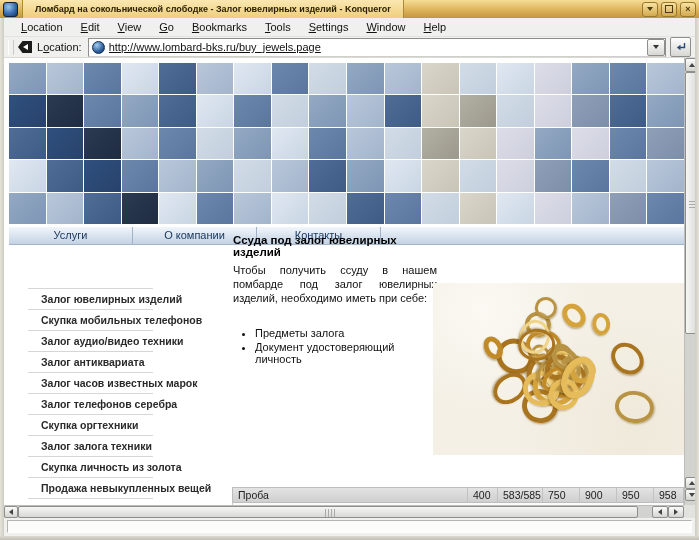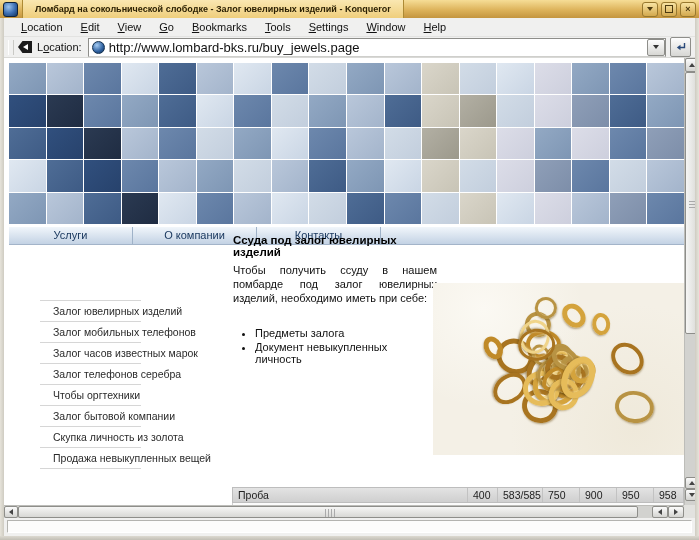--- a/index.html
+++ b/index.html
@@ -38,21 +38,21 @@
   .tb-handle{width:4px;height:15px;margin-right:4px;border-left:1px solid #fff;border-right:1px solid #c9c9c5;}
   .clear-icon{width:14px;height:12px;background:#1c1c1c;clip-path:polygon(32% 0,100% 0,100% 100%,32% 100%,0 50%);
     display:flex;align-items:center;justify-content:center;margin-right:5px;}
   .clear-icon i{display:block;width:0;height:0;border-top:3px solid transparent;border-bottom:3px solid transparent;border-right:5px solid #fff;}
   .loc-label{font-size:11px;color:#111;margin-right:6px;white-space:nowrap;}
   .loc-label u{text-decoration:underline;}
   .loc-combo{flex:1;height:17px;background:#fff;border:1px solid #8e8e8a;border-bottom-color:#cfcfcc;
     display:flex;align-items:center;padding-left:3px;}
   .favicon{width:11px;height:11px;border-radius:50%;background:radial-gradient(circle at 35% 30%,#a6cdf4,#2d5f9e 60%,#123055);
     border:1px solid #12304f;margin-right:4px;flex:none;}
-  .loc-url{flex:1;font-size:13px;color:#111;white-space:nowrap;overflow:hidden;}
+  .loc-url{flex:1;font-size:11px;color:#111;white-space:nowrap;overflow:hidden;text-decoration:underline;}
   .combo-arrow{width:16px;height:15px;margin:0;border:1px solid #8e8e8a;border-radius:2px;
     background:linear-gradient(#fdfdfd,#d7d7d4);display:flex;align-items:center;justify-content:center;flex:none;}
   .combo-arrow i{width:0;height:0;border-left:3px solid transparent;border-right:3px solid transparent;border-top:4px solid #333;}
   .go-btn{width:19px;height:18px;margin-left:4px;border:1px solid #8e8e8a;border-radius:2px;
     background:linear-gradient(#fdfdfd,#d7d7d4);display:flex;align-items:center;justify-content:center;flex:none;}
 
   
   .viewport{position:absolute;top:58px;left:4px;width:680px;height:447px;background:#fff;overflow:hidden;}
 
   
@@ -61,21 +61,21 @@
   .tile{width:100%;height:100%;}
 
   
   .mainnav{position:absolute;left:5px;top:169px;width:675px;height:17px;
     background:linear-gradient(#f1f6fb,#c3d2e4);border-bottom:1px solid #a3b4c9;display:flex;}
   .mainnav .nav-item{width:123px;line-height:17px;text-align:center;font-size:11px;font-weight:normal;
     color:#1c3a60;border-right:1px solid #9fb2c8;cursor:pointer;}
 
   
   .sidebar{position:absolute;left:20px;top:226px;width:133px;}
-  .sidebar ul{list-style:none;margin:16px;padding:0;border-top:1px solid #d6d6d6;}
+  .sidebar ul{list-style:none;margin:4px;padding:0;border-top:1px solid #d6d6d6;font-weight:bold;}
   .sidebar li{border-bottom:1px solid #d6d6d6;padding:4px 0 4px 13px;font-size:10.5px;color:#2a2a2a;cursor:pointer;white-space:nowrap;}
 
   
   .article{position:absolute;left:229px;top:176px;width:204px;}
   .article h3{margin:0 0 5px 0;font-size:11.5px;color:#000;}
   .article p{margin:0;font-size:11px;line-height:14px;color:#111;text-align:justify;}
   .article ul{margin:22px 0 0 0;padding-left:22px;}
   .article li{font-size:11px;color:#111;margin-bottom:2px;}
 
   
@@ -274,36 +274,38 @@
 
     <div class="mainnav" id="mainnav">
         <div class="nav-item">Услуги</div>
         <div class="nav-item">О компании</div>
         <div class="nav-item">Контакты</div>
       </div>
 
     <div class="sidebar">
       <ul id="sidebar-list">
           <li>Залог ювелирных изделий</li>
-          <li>Залог мобильных телефонов</li>
+          <li>Скупка мобильных телефонов</li>
+          <li>Залог аудио/видео техники</li>
+          <li>Залог антиквариата</li>
           <li>Залог часов известных марок</li>
           <li>Залог телефонов серебра</li>
-          <li>Чтобы оргтехники</li>
-          <li>Залог бытовой компании</li>
+          <li>Скупка оргтехники</li>
+          <li>Залог залога техники</li>
           <li>Скупка личность из золота</li>
           <li>Продажа невыкупленных вещей</li>
         </ul>
     </div>
 
     <div class="article">
       <h3>Ссуда под залог ювелирных изделий</h3>
       <p>Чтобы получить ссуду в нашем помбарде под залог ювелирных изделий, необходимо иметь при себе:</p>
       <ul id="article-bullets">
           <li>Предметы залога</li>
-          <li>Документ невыкупленных личность</li>
+          <li>Документ удостоверяющий личность</li>
         </ul>
     </div>
 
     <div class="photo" id="photo">
         <div class="ring" style="left: 62.7189px; top: 55.9467px; width: 28.3717px; height: 25.2193px; border: 5.8px solid rgb(168, 116, 32); transform: rotate(27.3282deg); box-shadow: rgba(110, 80, 20, 0.45) 1px 1px 2px, rgba(255, 240, 200, 0.8) 0px 0px 2px inset;"></div>
         <div class="ring" style="left: 115.891px; top: 72.0322px; width: 34.9347px; height: 30.3821px; border: 5.7px solid rgb(230, 188, 90); transform: rotate(46.1393deg); box-shadow: rgba(110, 80, 20, 0.45) 1px 1px 2px, rgba(255, 240, 200, 0.8) 0px 0px 2px inset;"></div>
         <div class="ring" style="left: 182.136px; top: 107.744px; width: 31.4746px; height: 23.7018px; border: 4.1px solid rgb(184, 147, 67); transform: rotate(8.18801deg); box-shadow: rgba(110, 80, 20, 0.45) 1px 1px 2px, rgba(255, 240, 200, 0.8) 0px 0px 2px inset;"></div>
         <div class="ring" style="left: 127.521px; top: 21.607px; width: 15.5309px; height: 10.8974px; border: 5.6px solid rgb(212, 163, 60); transform: rotate(48.428deg); box-shadow: rgba(110, 80, 20, 0.45) 1px 1px 2px, rgba(255, 240, 200, 0.8) 0px 0px 2px inset;"></div>
         <div class="ring" style="left: 89.0669px; top: 75.325px; width: 24.3656px; height: 13.4313px; border: 5.3px solid rgb(168, 116, 32); transform: rotate(117.264deg); box-shadow: rgba(110, 80, 20, 0.45) 1px 1px 2px, rgba(255, 240, 200, 0.8) 0px 0px 2px inset;"></div>
         <div class="ring" style="left: 92.4942px; top: 28.6214px; width: 18.0599px; height: 16.7265px; border: 4.7px solid rgb(184, 147, 67); transform: rotate(25.1052deg); box-shadow: rgba(110, 80, 20, 0.45) 1px 1px 2px, rgba(255, 240, 200, 0.8) 0px 0px 2px inset;"></div>

